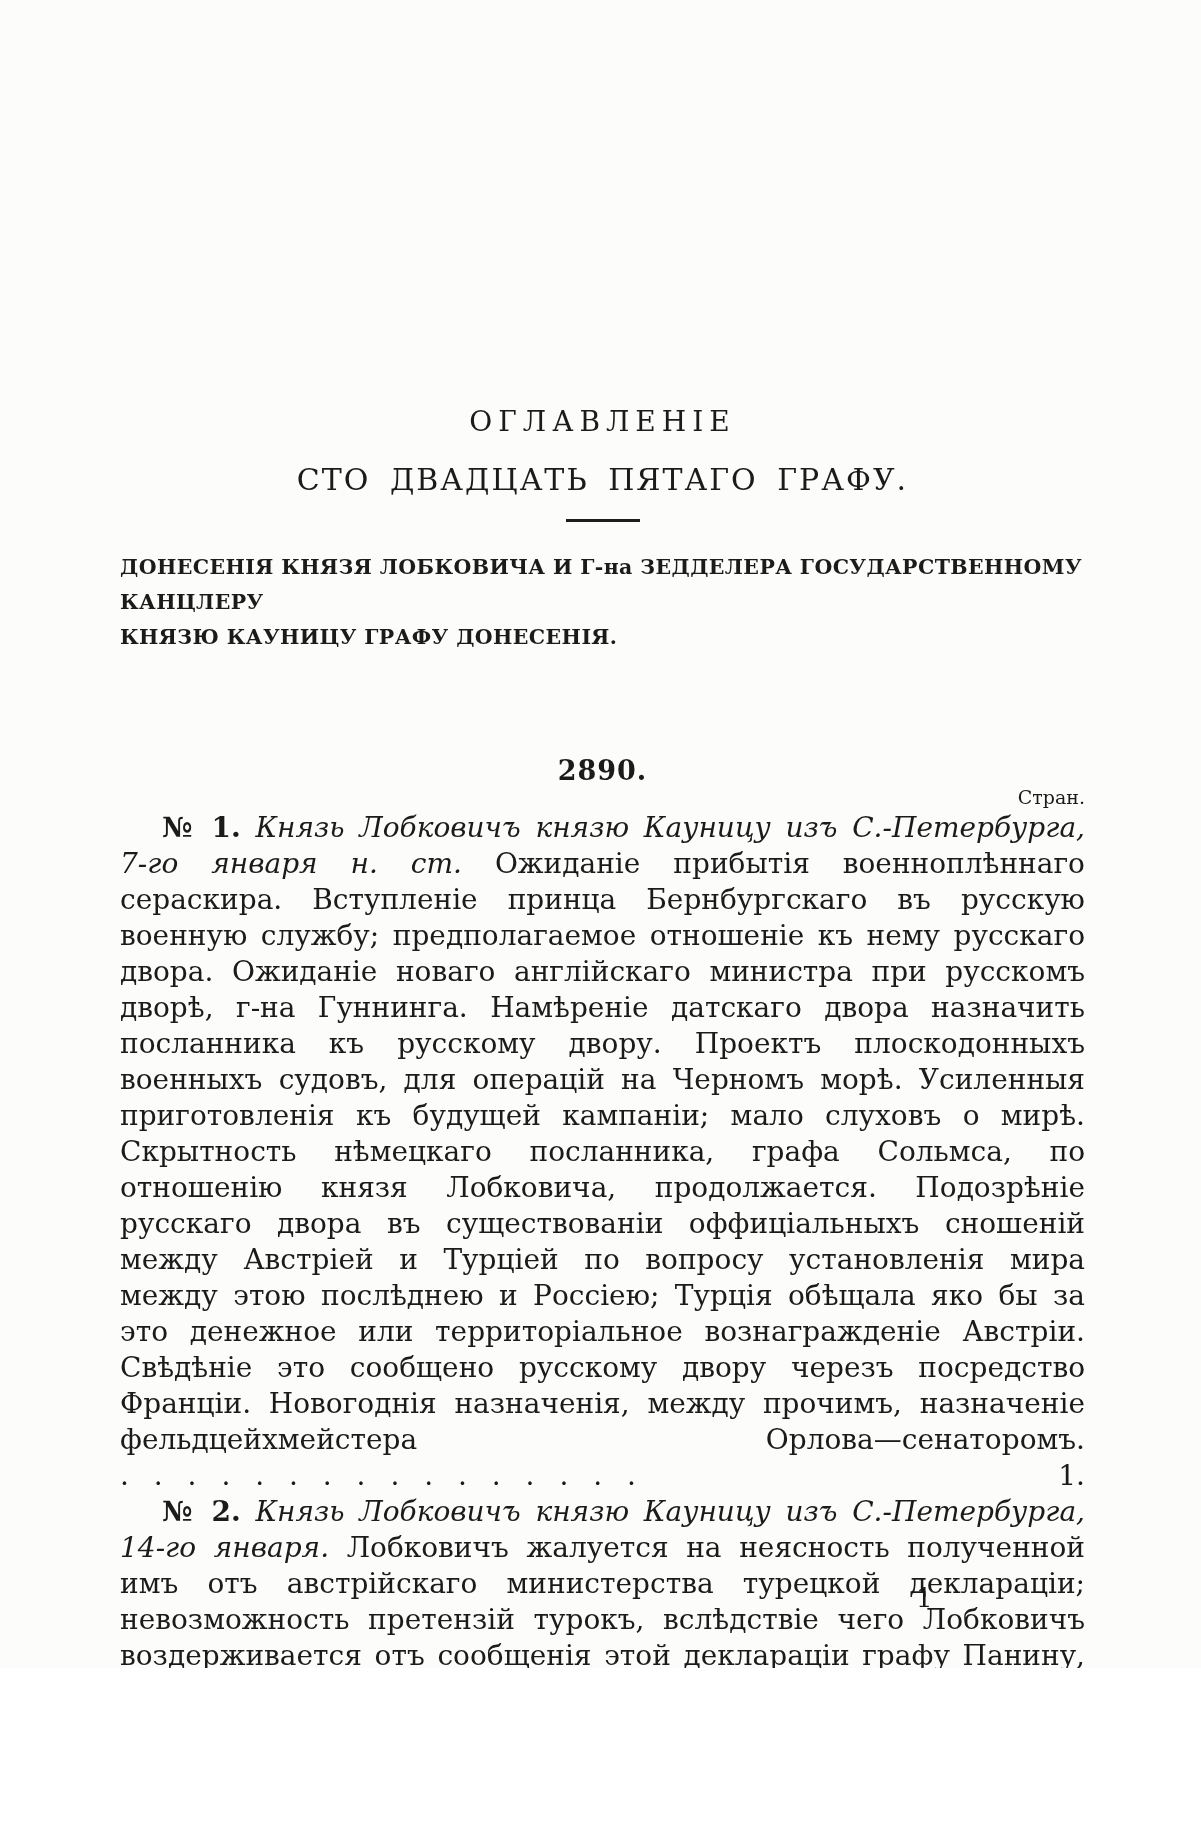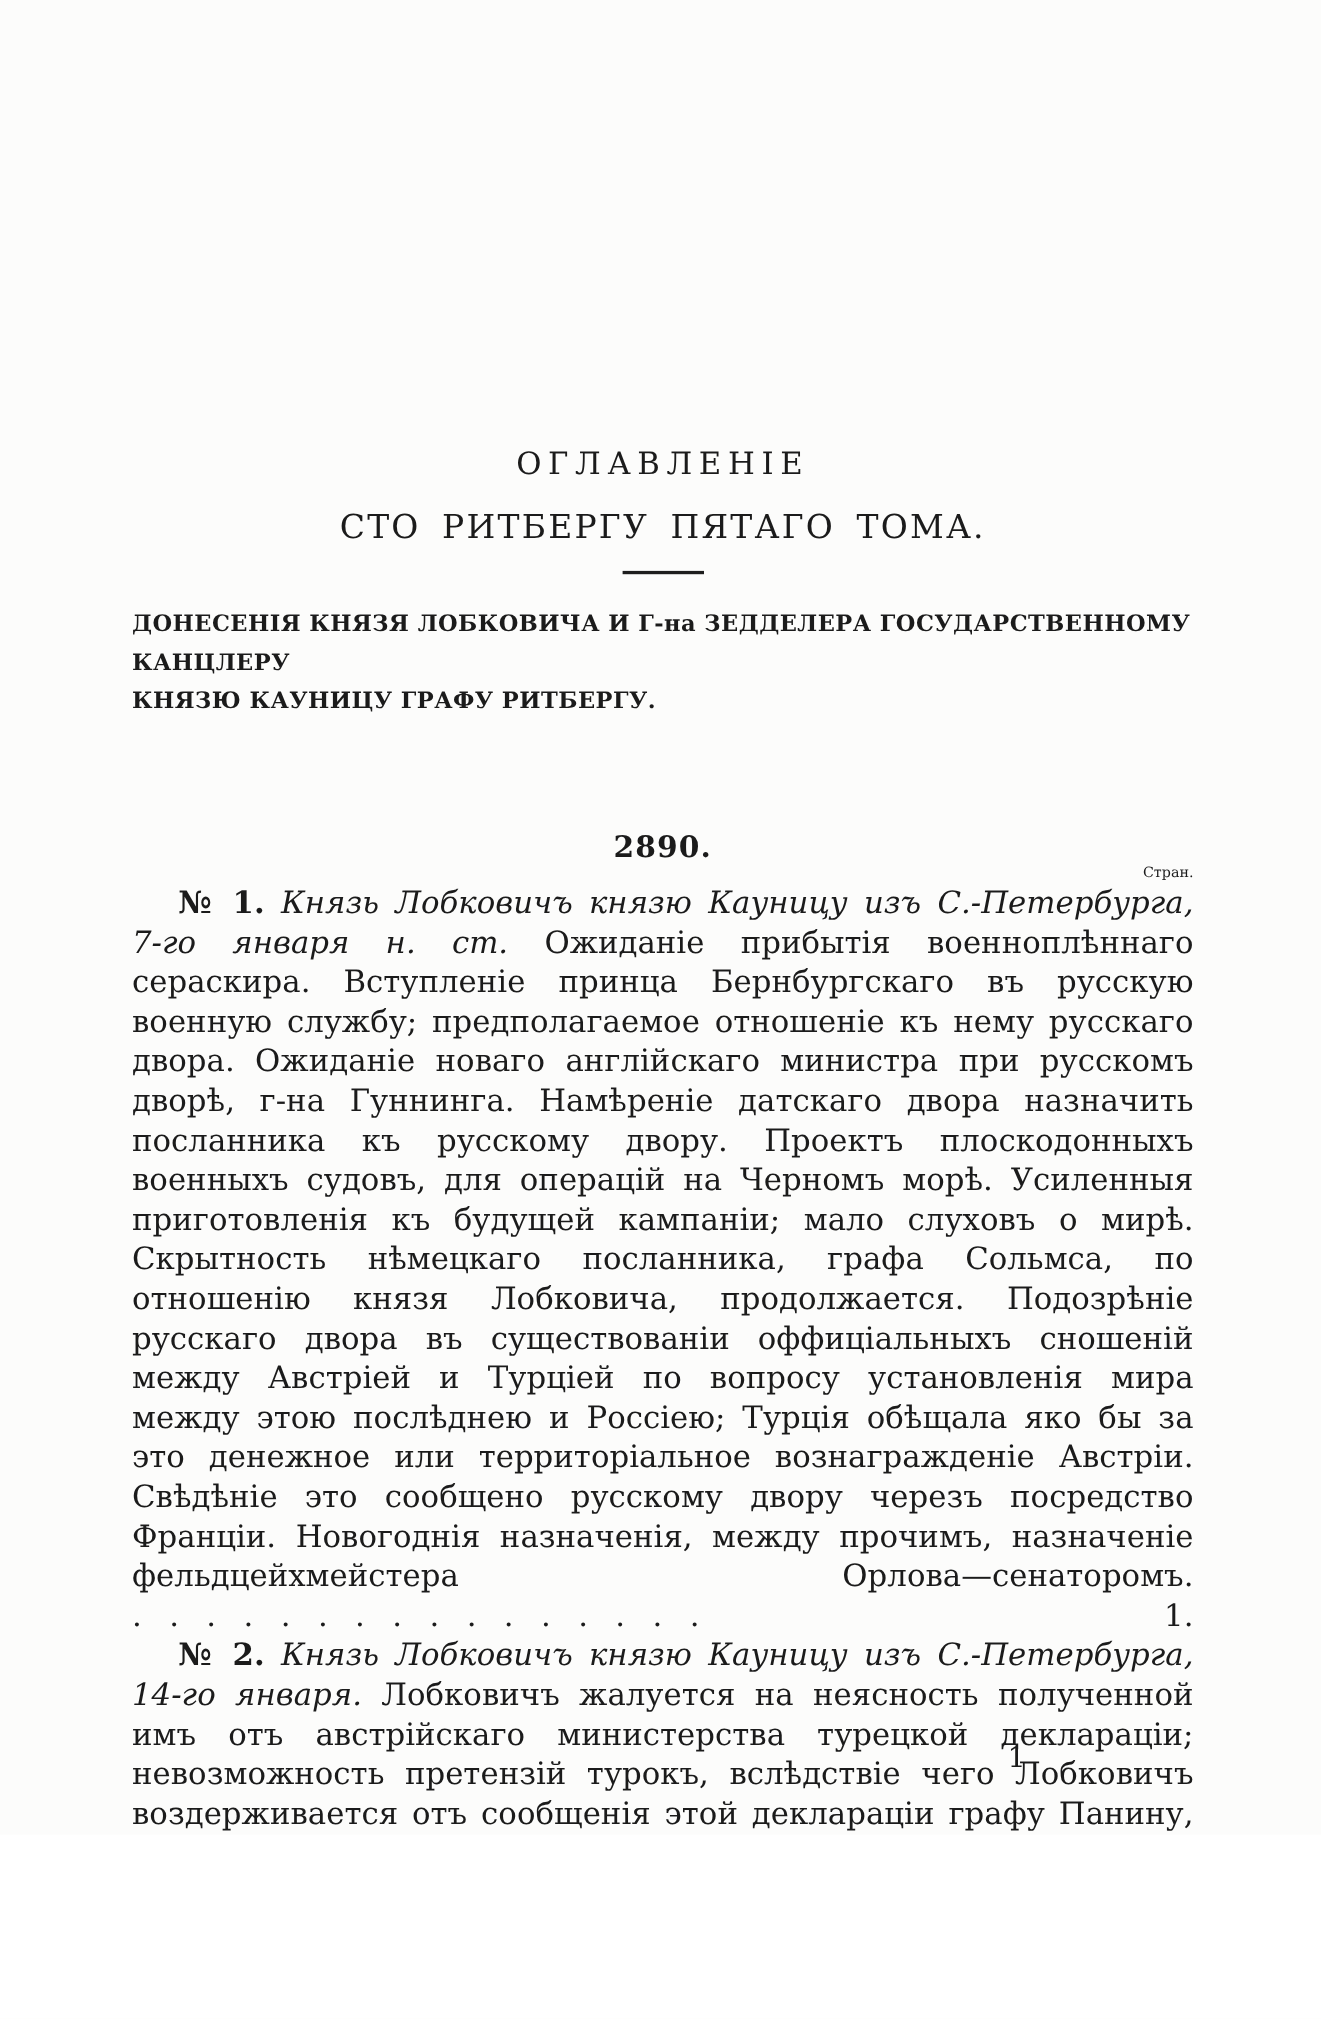--- a/index.html
+++ b/index.html
@@ -51,21 +51,21 @@
   .year-heading {
     margin: 100px 0 0 0;
     text-align: center;
     font-size: 27px;
     font-weight: bold;
     letter-spacing: 1px;
   }
   .pages-label {
     margin: 0;
     text-align: right;
-    font-size: 13px;
+    font-size: 19px;
   }
   .toc { margin-top: 2px; }
   .entry {
     position: relative;
     margin: 0;
     font-size: 28px;
     line-height: 36px;
     text-align: justify;
     text-indent: 42px;
     word-spacing: 2.5px;
@@ -101,27 +101,27 @@
   }
 </style>
 </head>
 <body>
 
 <div class="sheet">
   <div class="content">
 
     <h1 class="page-title">ОГЛАВЛЕНІЕ</h1>
 
-    <h2 class="volume-subtitle">СТО РИТБЕРГУ ПЯТАГО ТОМА.</h2>
+    <h2 class="volume-subtitle">СТО ДВАДЦАТЬ ПЯТАГО ГРАФУ.</h2>
 
     <hr class="divider-rule">
 
     <h3 class="section-heading">
       <span>ДОНЕСЕНІЯ КНЯЗЯ ЛОБКОВИЧА И Г-на ЗЕДДЕЛЕРА ГОСУДАРСТВЕННОМУ КАНЦЛЕРУ</span><br>
-      <span>КНЯЗЮ КАУНИЦУ ГРАФУ РИТБЕРГУ.</span>
+      <span>КНЯЗЮ КАУНИЦУ ГРАФУ ДОНЕСЕНІЯ.</span>
     </h3>
 
     <div class="year-heading">2890.</div>
 
     <p class="pages-label">Стран.</p>
 
     <div class="toc">
 
       <p class="entry">
         <span class="num">№ 1.</span>

